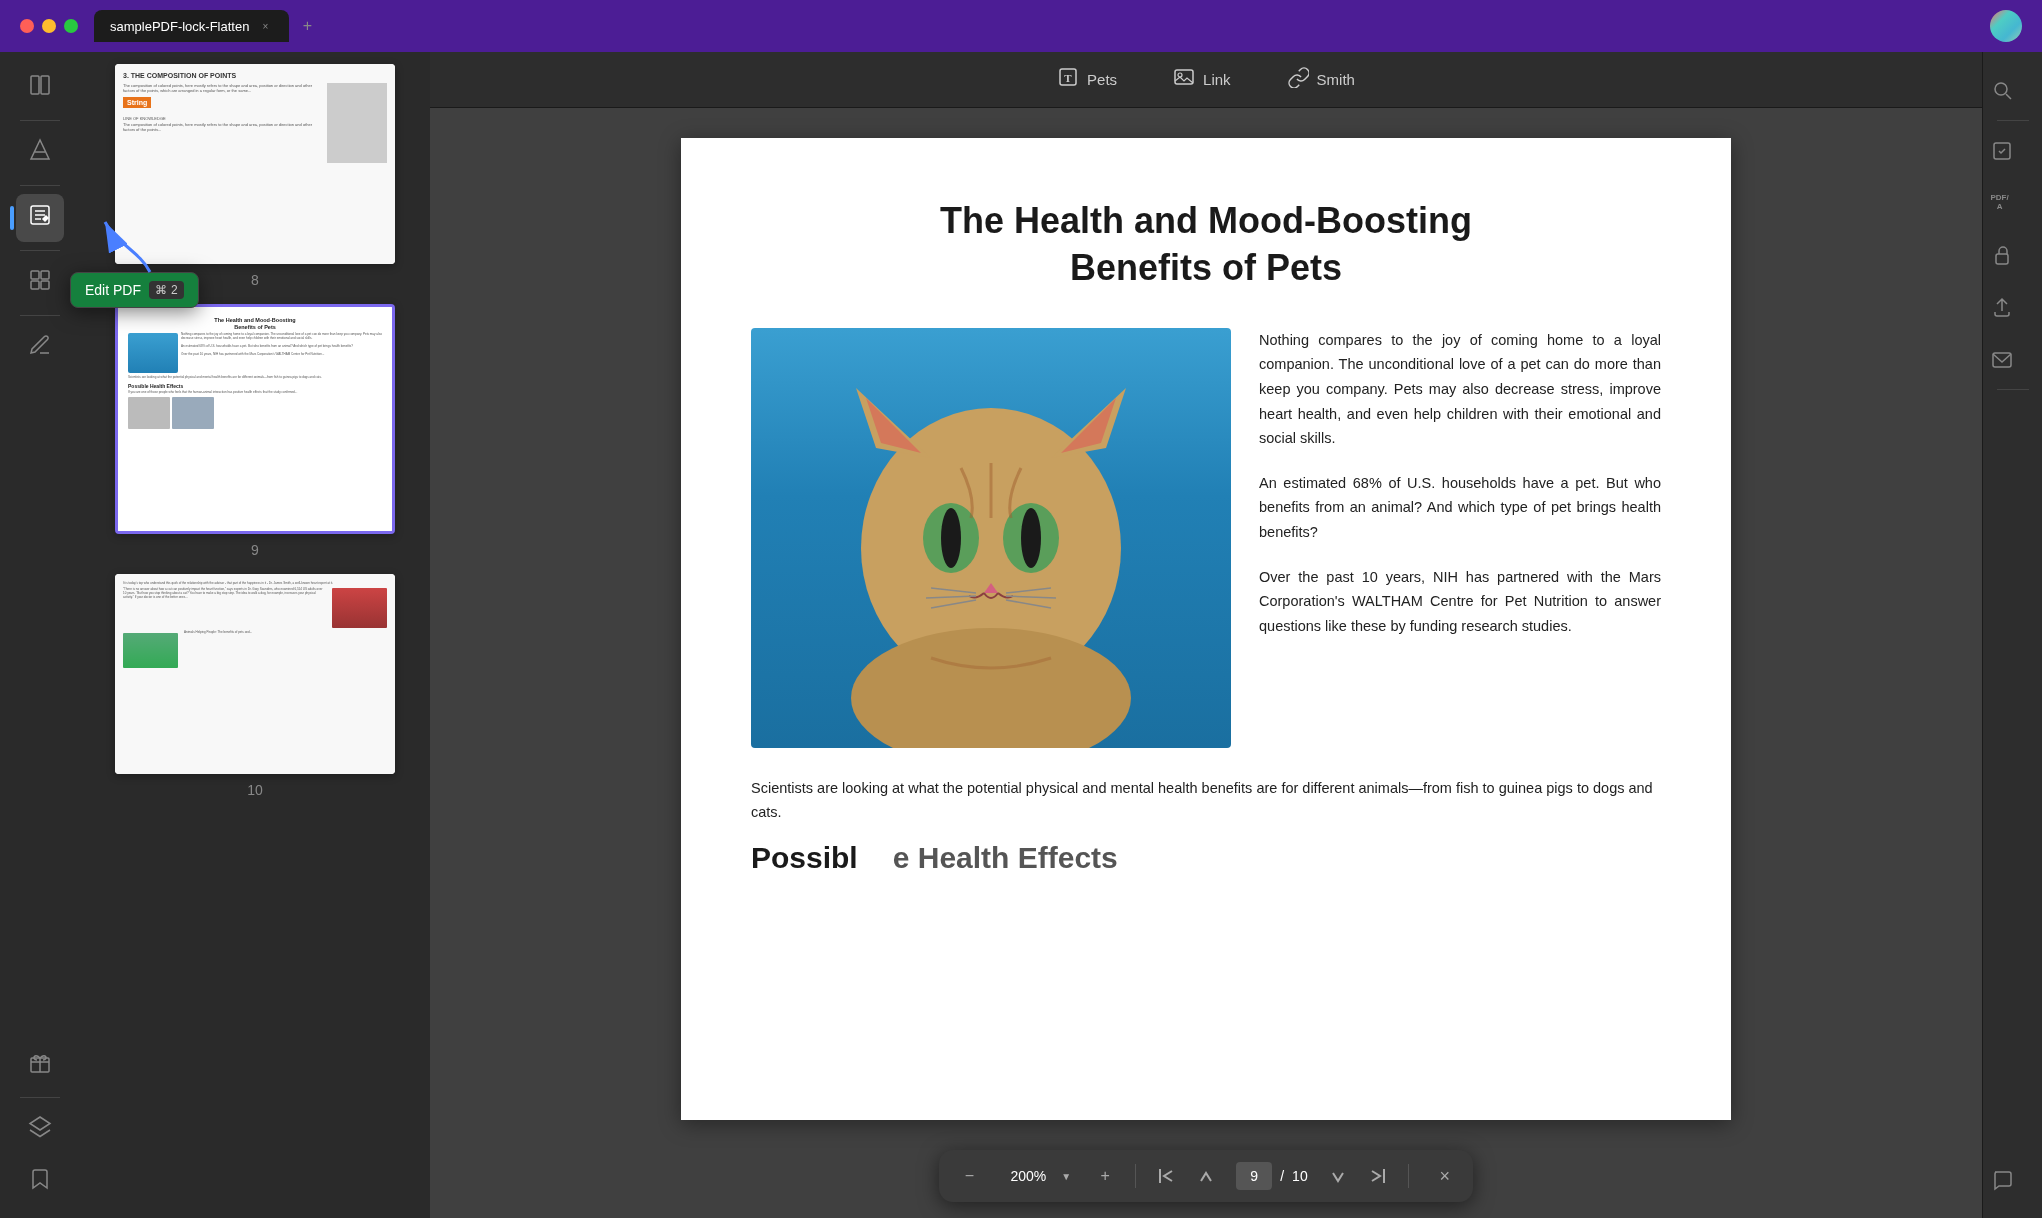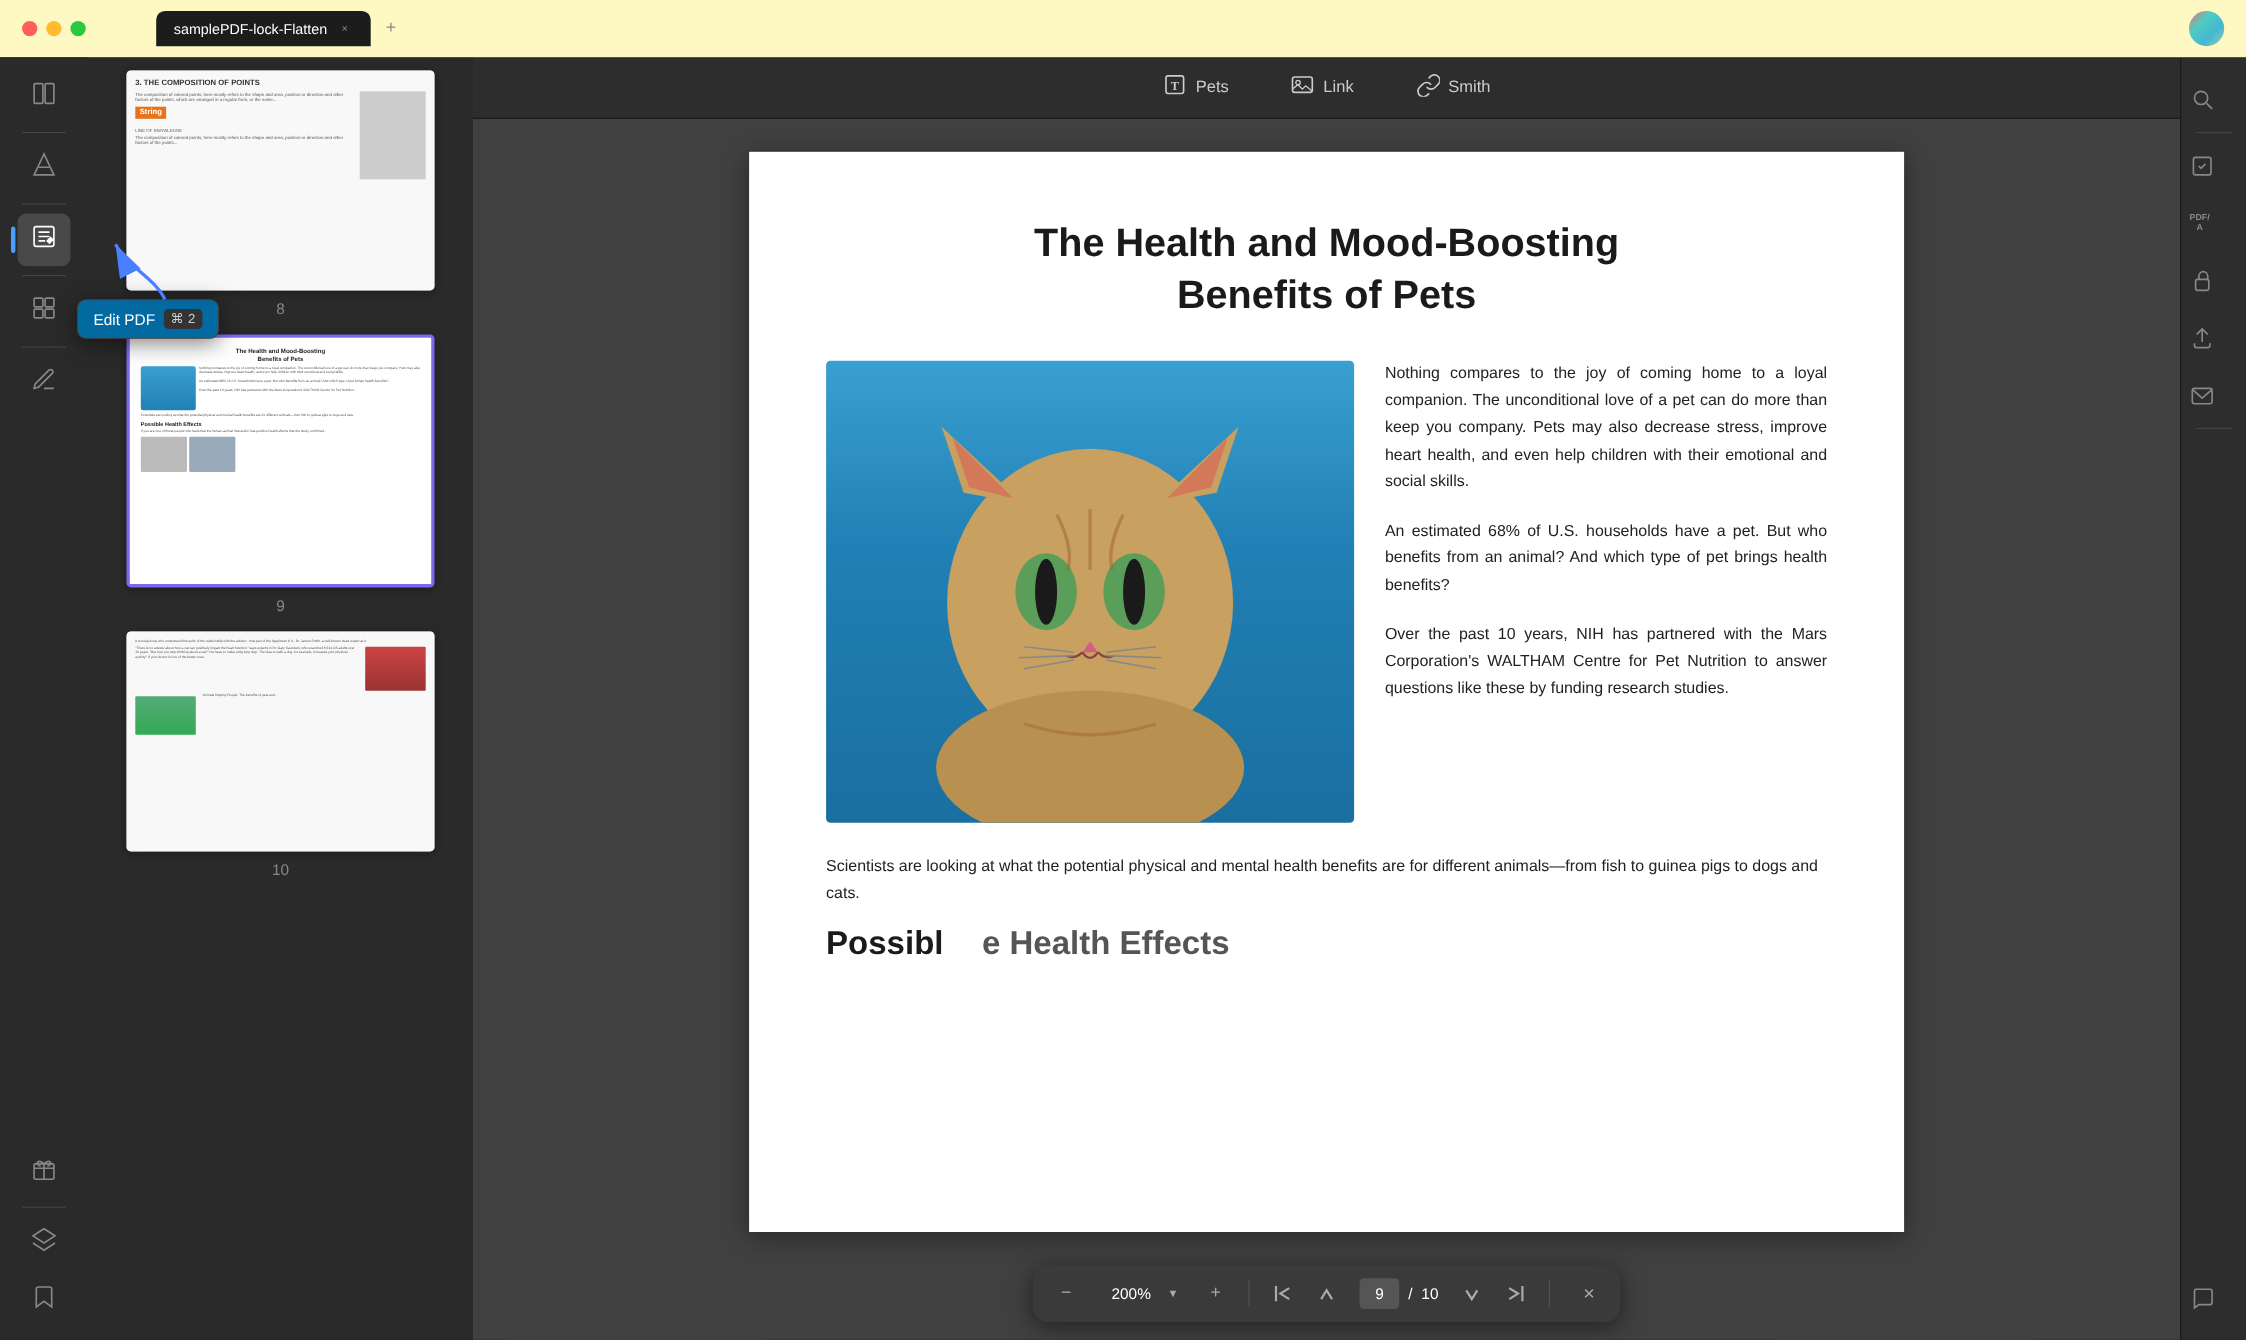--- a/index.html
+++ b/index.html
@@ -9,27 +9,26 @@
       background: #1e1e1e;
       font-family: -apple-system, BlinkMacSystemFont, 'SF Pro Text', 'Helvetica Neue', sans-serif;
       overflow: hidden;
       display: flex;
       flex-direction: column;
     }
 
     
     .titlebar {
       height: 52px;
-      background: #fef9c3;
+      background: #4c1d95;
       display: flex;
       align-items: center;
       padding: 0 20px;
       position: relative;
       flex-shrink: 0;
-      gap: 48px;
     }
     .traffic-lights {
       display: flex;
       gap: 8px;
       margin-right: 16px;
     }
     .traffic-light {
       width: 14px;
       height: 14px;
       border-radius: 50%;
@@ -149,21 +148,21 @@
     }
 
     
     .tooltip-container {
       position: absolute;
       left: 70px;
       top: 220px;
       z-index: 100;
     }
     .tooltip-box {
-      background: #0369a1;
+      background: #15803d;
       border: 1px solid #444;
       border-radius: 8px;
       padding: 8px 14px;
       display: flex;
       align-items: center;
       gap: 8px;
       white-space: nowrap;
       box-shadow: 0 4px 20px rgba(0,0,0,0.5);
     }
     .tooltip-text {

